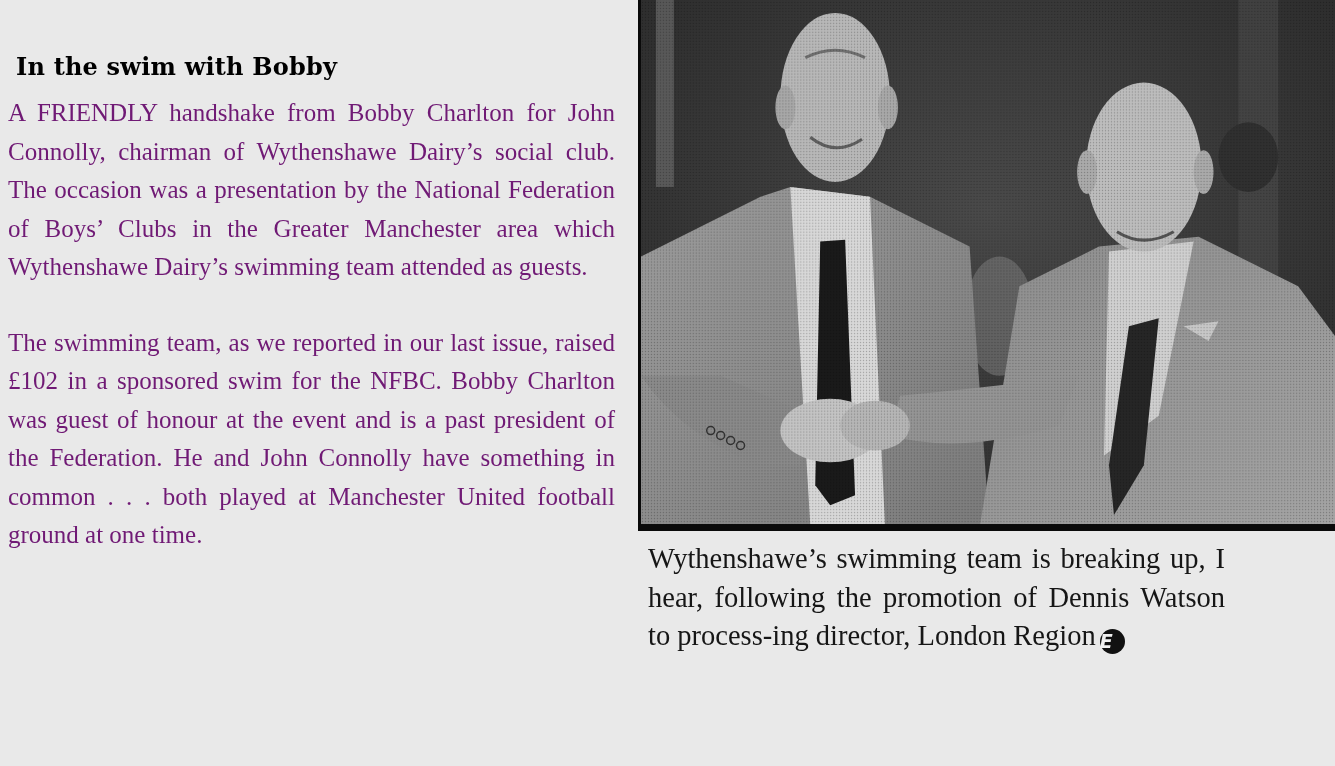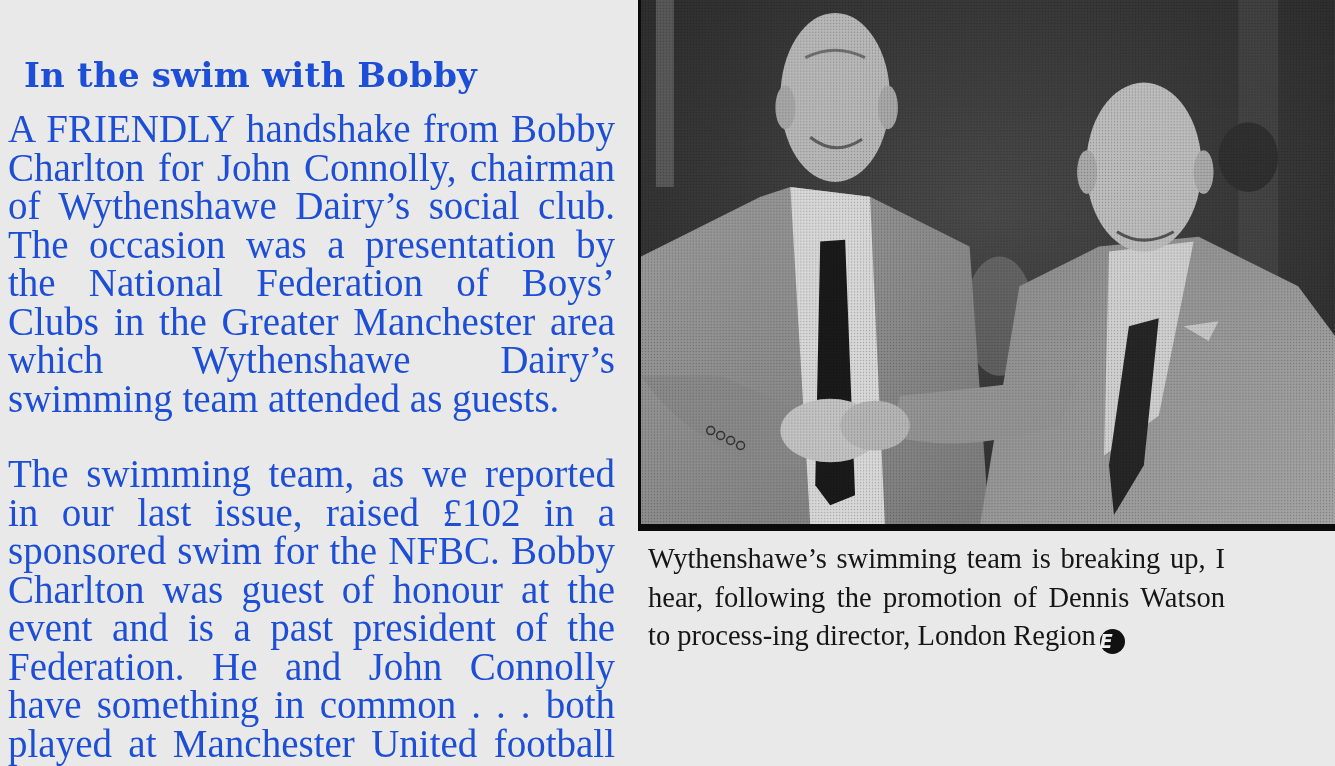--- a/index.html
+++ b/index.html
@@ -17,33 +17,33 @@
     }
     .left-col {
       position: absolute;
       left: 8px;
       top: 40px;
       width: 607px;
     }
     .headline {
       font-family: "DejaVu Serif", "Liberation Serif", serif;
       font-weight: bold;
-      font-size: 34px;
+      font-size: 24px;
       line-height: 38px;
-      margin: 16px;
+      margin: 8px;
       letter-spacing: 0.2px;
-      color: #1d4ed8;
+      color: #000000;
     }
     .para {
-      font-size: 39px;
+      font-size: 25px;
       line-height: 38.5px;
       margin: 0;
       text-align: justify;
       text-align-last: left;
-      color: #1d4ed8;
+      color: #701a75;
     }
     .para + .para {
       margin-top: 37px;
     }
     .photo-frame {
       position: absolute;
       left: 638px;
       top: -2px;
       width: 697px;
       height: 533px;

